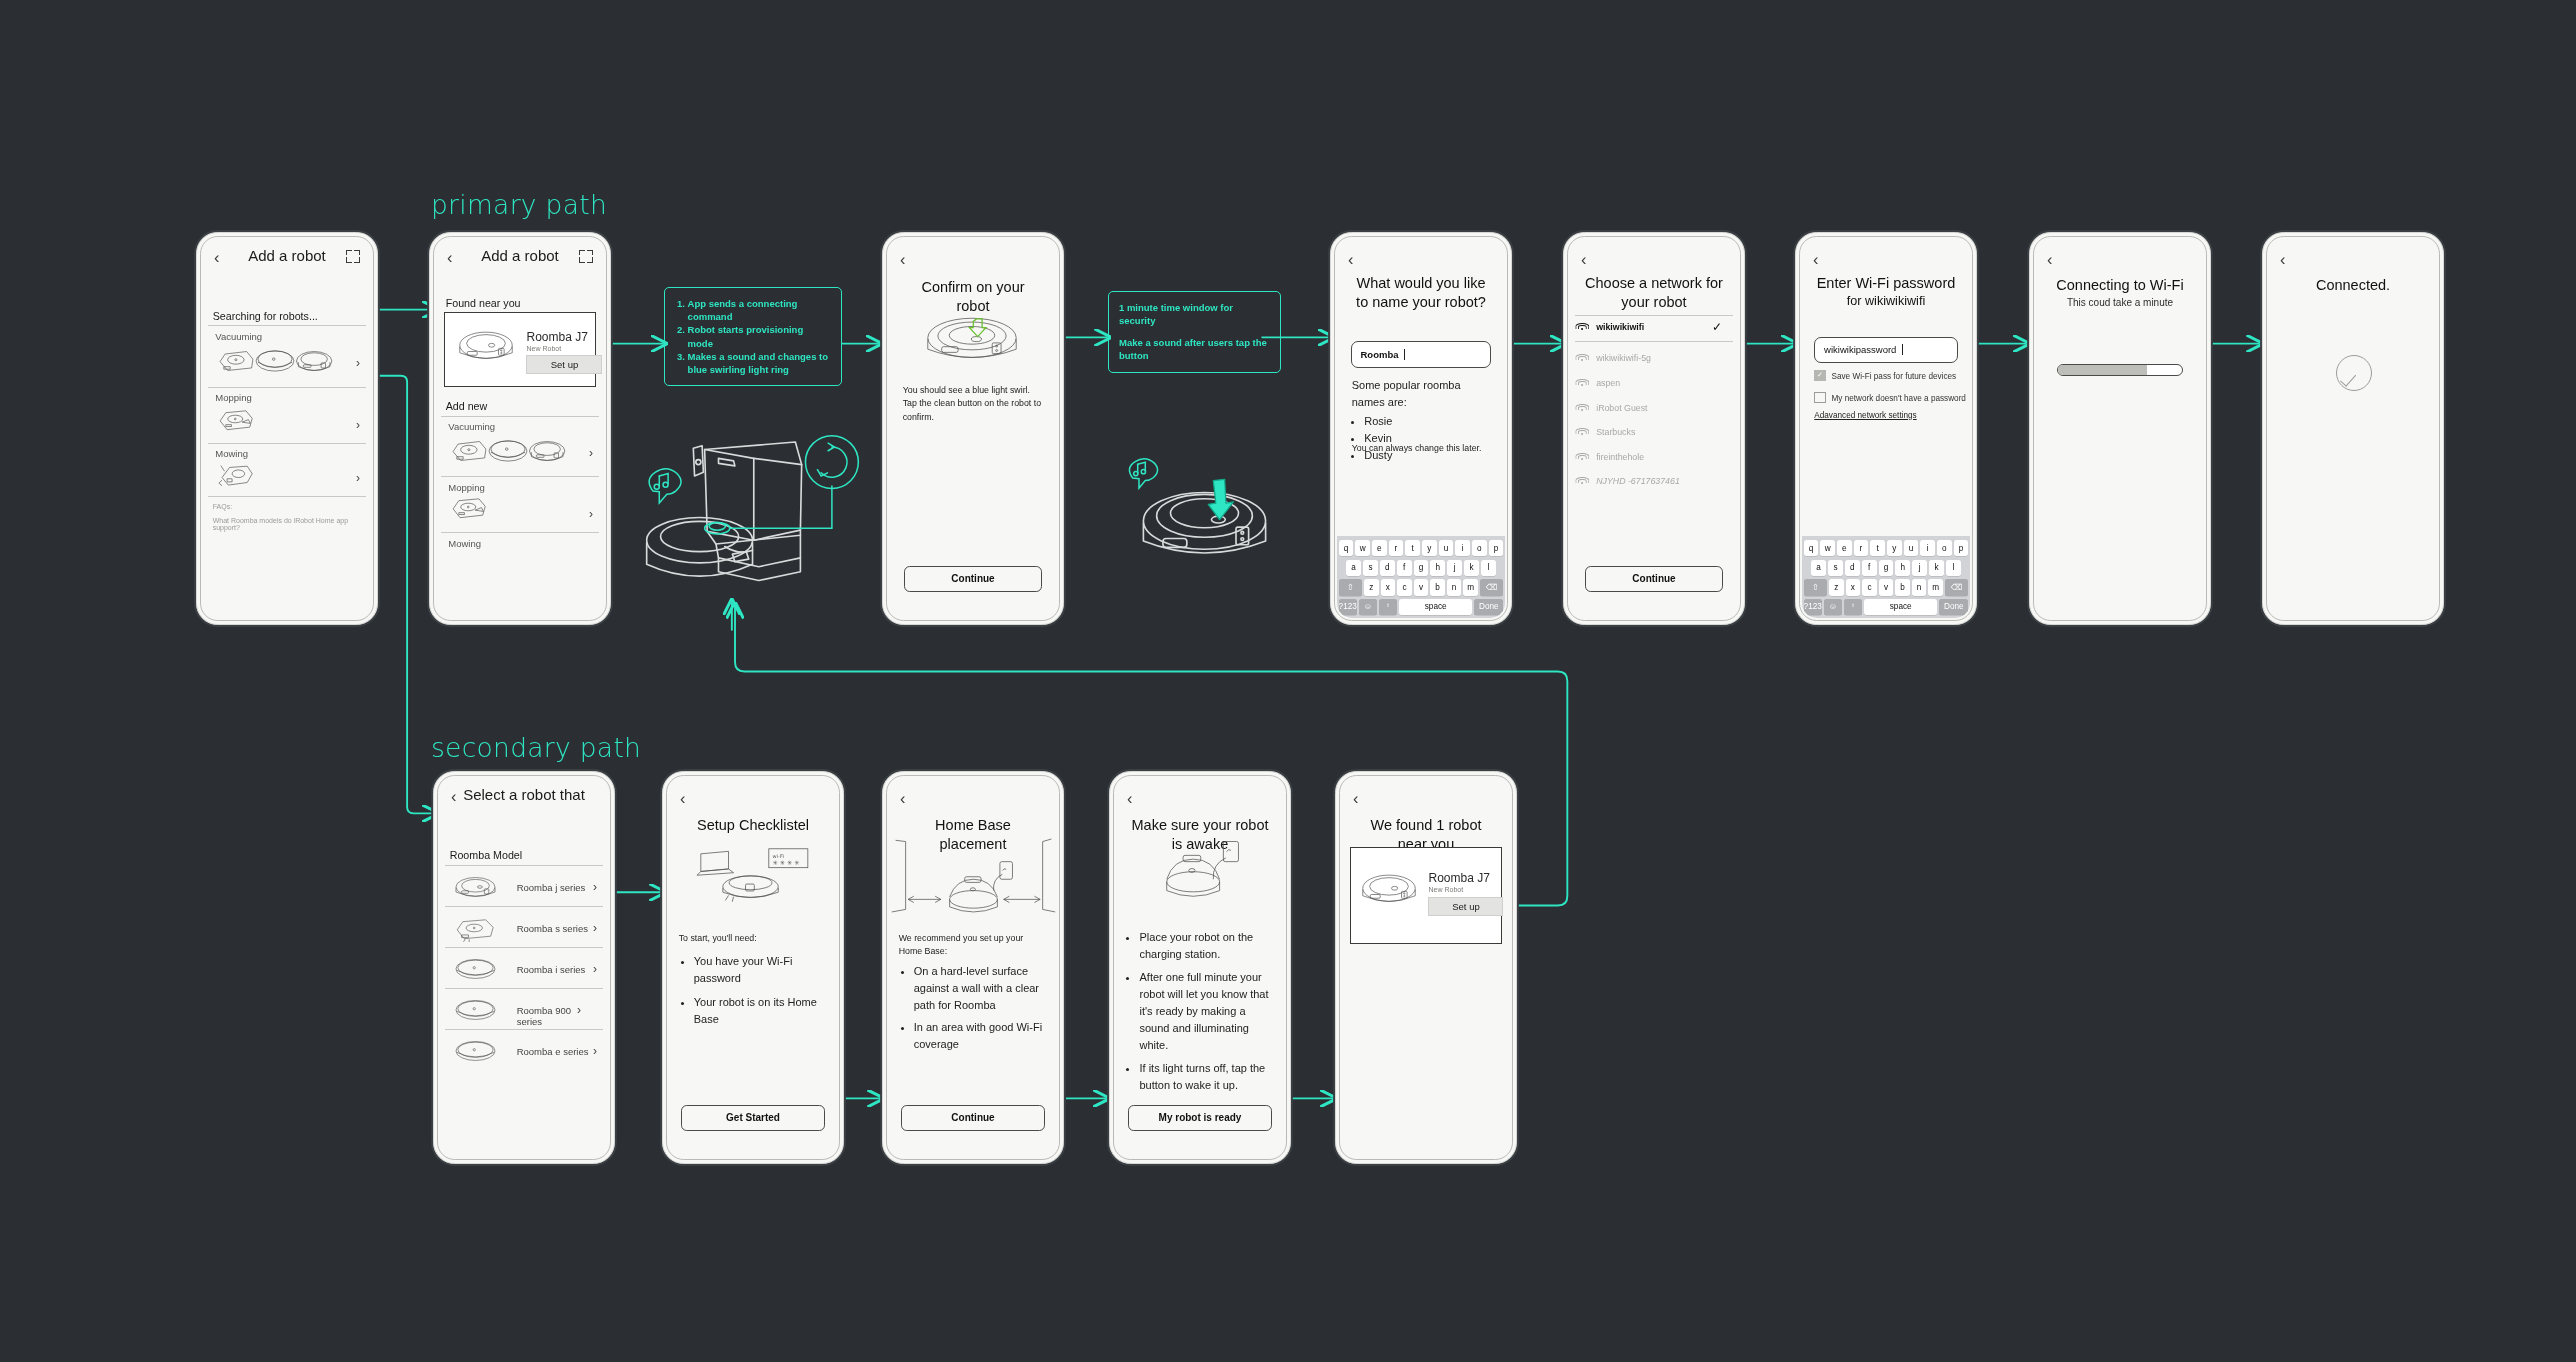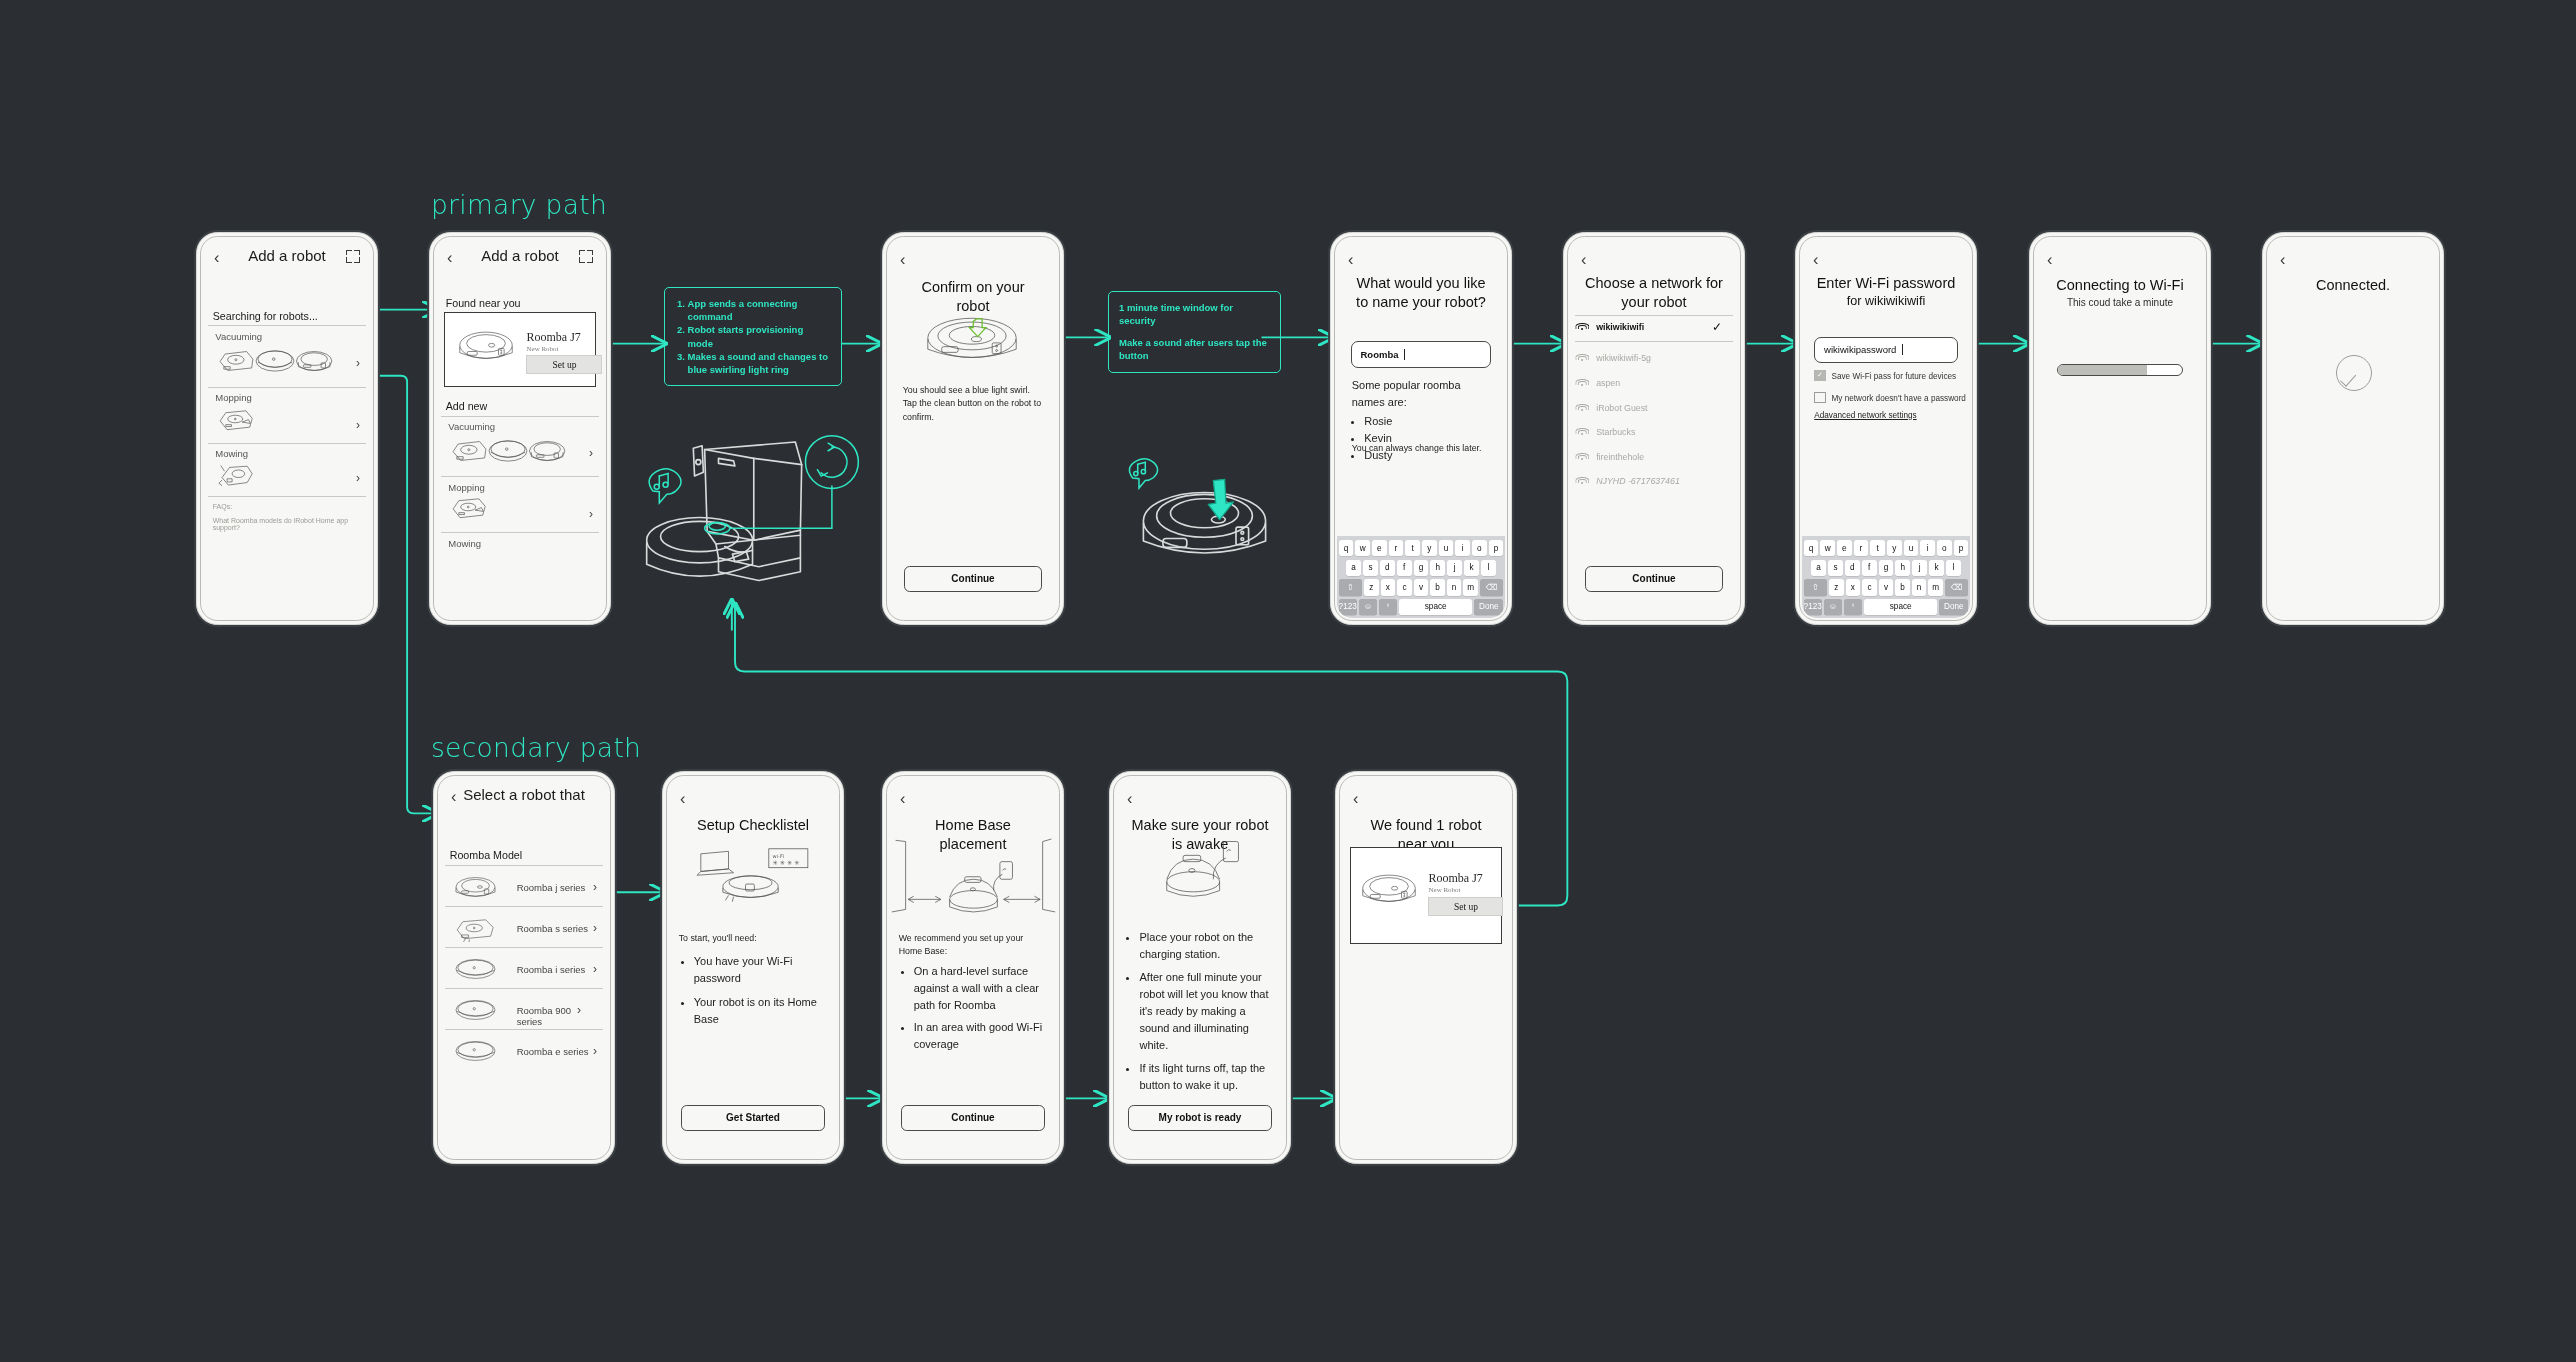--- a/index.html
+++ b/index.html
@@ -37,21 +37,21 @@
   .sectlabel{position:absolute;left:10px;font-size:10.7px;color:#1a1a1a;}
   .rowsep{position:absolute;left:5px;right:5px;height:0.6px;background:#c9c9c6;}
   .catlabel{position:absolute;font-size:9.5px;color:#555;}
   .chev{position:absolute;font-size:12px;color:#444;}
   .faq{position:absolute;left:10px;font-size:7px;color:#9a9a97;}
 
   
   .btn{position:absolute;border:1px solid #4a4a47;border-radius:5.7px;
        display:flex;align-items:center;justify-content:center;
        font-size:10px;font-weight:bold;color:#111;background:transparent;}
-  .card{position:absolute;border:0.9px solid #3a3a38;background:#fff;font-family:Liberation Serif, serif;}
+  .card{position:absolute;border:0.9px solid #3a3a38;background:#fff;}
   .setupbtn{position:absolute;background:#e3e3e1;border:0.6px solid #cfcfcd;
             display:flex;align-items:center;justify-content:center;font-size:9.5px;color:#1a1a1a;}
   .robname{position:absolute;font-size:12px;color:#2a2a2a;}
   .robsub{position:absolute;font-size:7px;color:#7b7b79;}
 
   
   .field{position:absolute;border:1.1px solid #4a4a47;border-radius:7px;background:#fff;
          display:flex;align-items:center;padding-left:8.8px;font-size:9.5px;color:#111;}
   .caret{display:inline-block;width:0.9px;height:10.7px;background:#222;margin-left:5.7px;}
   .bullets{position:absolute;font-size:11px;color:#222;line-height:1.55;}

